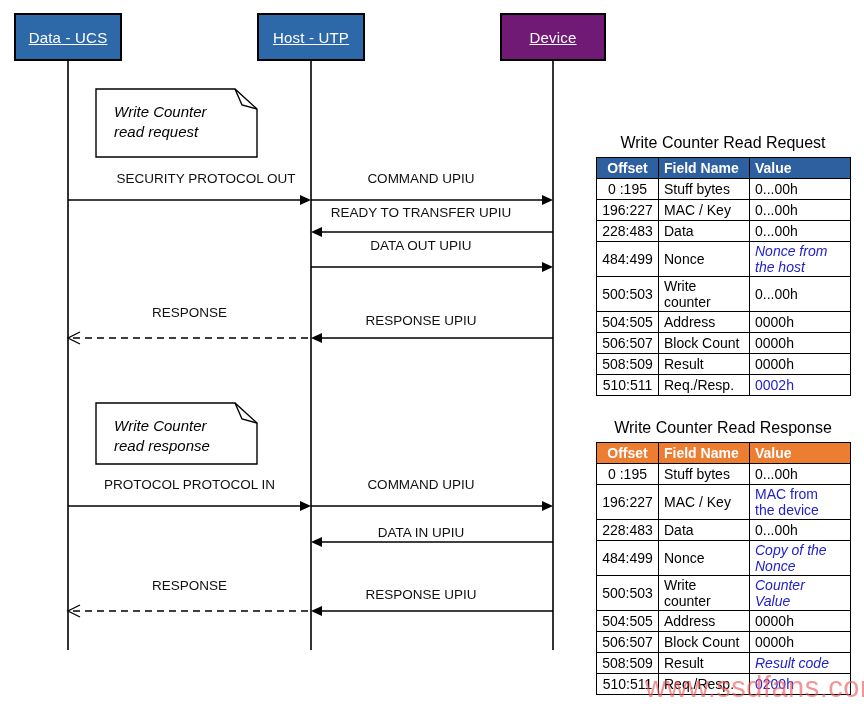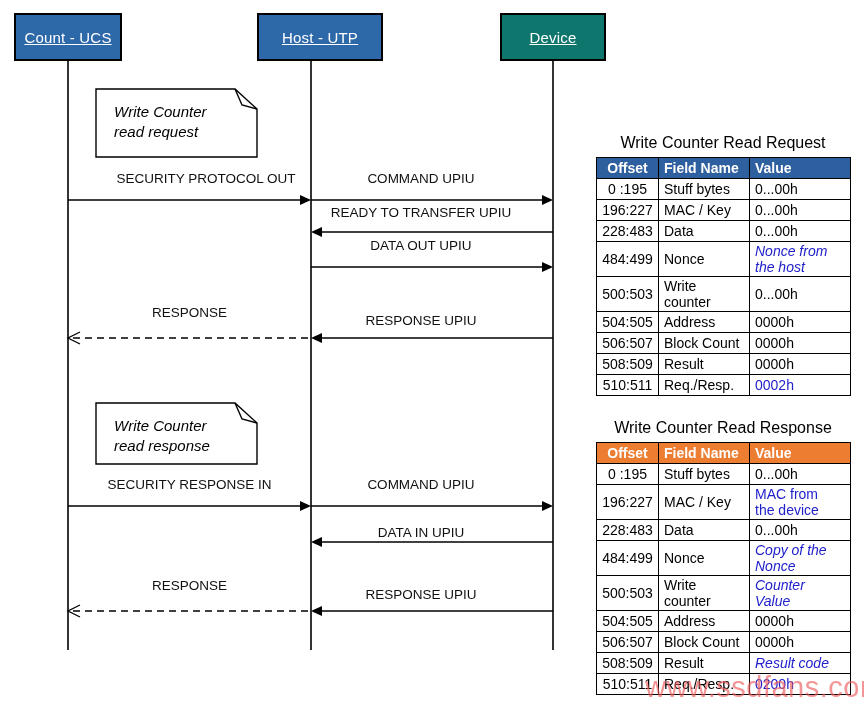--- a/index.html
+++ b/index.html
@@ -5,21 +5,21 @@
   * { margin:0; padding:0; box-sizing:border-box; }
   html,body { background:#ffffff; }
   body { font-family:"Liberation Sans", sans-serif; }
   .stage { position:relative; width:864px; height:715px; background:#fff; overflow:hidden; }
 
   svg.lines { position:absolute; left:0; top:0; width:864px; height:715px; }
 
   .actor-box { position:absolute; top:13px; height:48px; border:2px solid #000;
                display:flex; align-items:center; justify-content:center; }
   .actor-box.blue   { background:#2D68A8; }
-  .actor-box.orange { background:#0f766e; }
+  .actor-box.orange { background:#701a75; }
   .actor-label { color:#fff; font-size:15px; text-decoration:underline; letter-spacing:.2px; }
 
   .msg-label { position:absolute; font-size:13.5px; color:#111; text-align:center;
                white-space:nowrap; }
   .col-left  { left:68px;  width:243px; }
   .col-right { left:300px; width:242px; }
 
   .note { position:absolute; left:95px; width:163px; }
   .note-text { position:absolute; left:19px; top:14px; font-style:italic; font-size:15px;
                line-height:20px; color:#000; white-space:pre-line; }
@@ -97,23 +97,23 @@
       <line x1="73" y1="611" x2="311" y2="611" stroke="#000" stroke-width="1.3" stroke-dasharray="7,5"></line>
       <polyline points="80,605 68,611 80,617" fill="none" stroke="#000" stroke-width="1.3"></polyline>
     </g>
     <g>
       <line x1="553" y1="611" x2="321" y2="611" stroke="#000" stroke-width="1.4"></line>
       <polygon points="311,611 322,606 322,616" fill="#000"></polygon>
     </g>
   </svg>
 
   <div class="actor-box blue" style="left:14px; width:108px;">
-    <span class="actor-label">Count - UCS</span>
-  </div>
-  <div class="actor-box blue" style="left:257px; width:126px;">
+    <span class="actor-label">Data - UCS</span>
+  </div>
+  <div class="actor-box blue" style="left:257px; width:108px;">
     <span class="actor-label">Host - UTP</span>
   </div>
   <div class="actor-box orange" style="left:500px; width:106px;">
     <span class="actor-label">Device</span>
   </div>
 
   <div class="note" style="top:88px; height:70px;">
     <svg width="163" height="70">
       <path d="M1,1 H140 L162,21 V69 H1 Z" fill="#fff" stroke="#000" stroke-width="1.4"></path>
       <path d="M140,1 L147,17 L162,21" fill="none" stroke="#000" stroke-width="1.4"></path>
@@ -130,21 +130,21 @@
     <div class="note-text">Write Counter
 read response</div>
   </div>
 
   <div class="msg-label col-left" style="top:171px;padding-left:33px;">SECURITY PROTOCOL OUT</div>
   <div class="msg-label col-right" style="top:171px;">COMMAND UPIU</div>
   <div class="msg-label col-right" style="top:205px;">READY TO TRANSFER UPIU</div>
   <div class="msg-label col-right" style="top:238px;">DATA OUT UPIU</div>
   <div class="msg-label col-left" style="top:305px;">RESPONSE</div>
   <div class="msg-label col-right" style="top:313px;">RESPONSE UPIU</div>
-  <div class="msg-label col-left" style="top:477px;">SECURITY RESPONSE IN</div>
+  <div class="msg-label col-left" style="top:477px;">PROTOCOL PROTOCOL IN</div>
   <div class="msg-label col-right" style="top:477px;">COMMAND UPIU</div>
   <div class="msg-label col-right" style="top:513px;margin-top:12px;">DATA IN UPIU</div>
   <div class="msg-label col-left" style="top:578px;">RESPONSE</div>
   <div class="msg-label col-right" style="top:587px;">RESPONSE UPIU</div>
 
   <div class="tbl-block" style="top:134px;">
     <div class="tbl-title">Write Counter Read Request</div>
     <table class="fields t-blue">
       <colgroup>
           <col style="width:62px">

